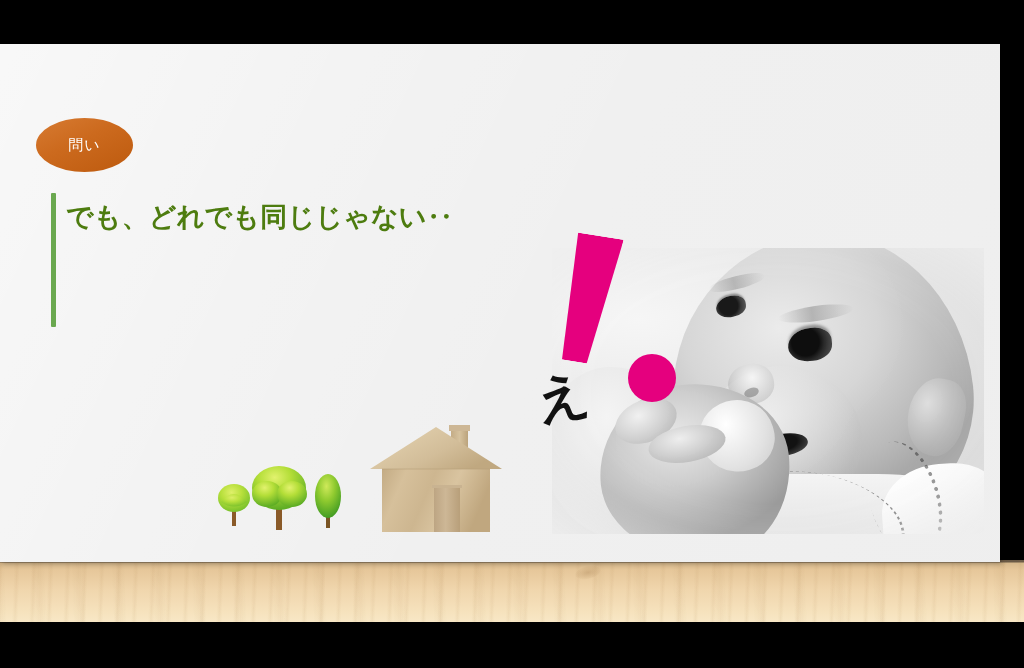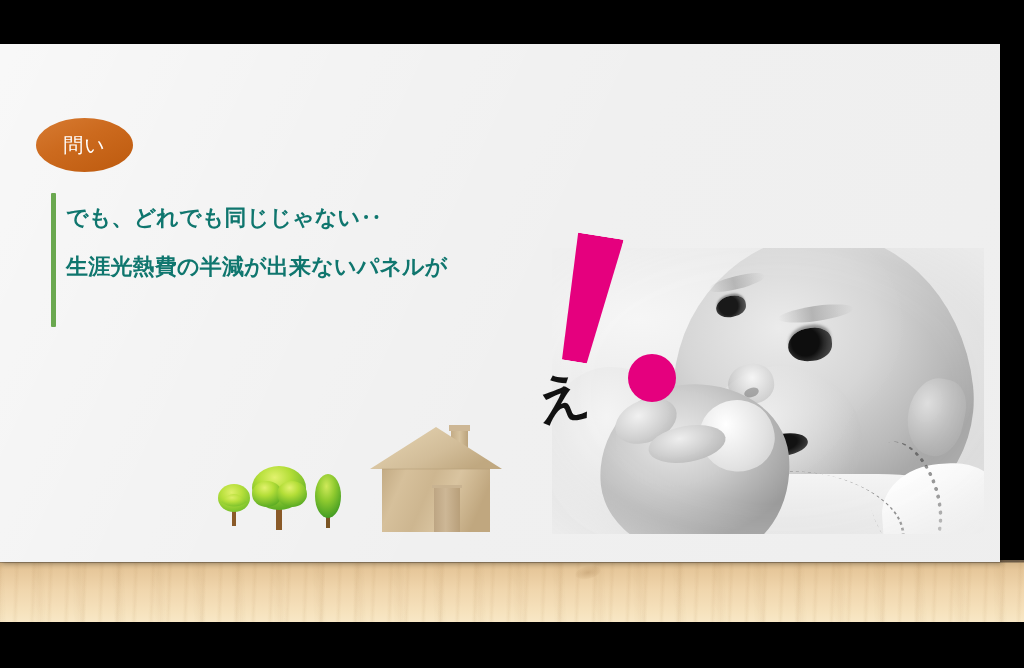--- a/index.html
+++ b/index.html
@@ -108,21 +108,21 @@
     width: 97px; height: 54px;
     border-radius: 50%;
     background: linear-gradient(155deg, #d77b32 0%, #cc6a1e 42%, #bd5a0e 100%);
     display: flex;
     align-items: center;
     justify-content: center;
     z-index: 30;
   }
   .qpill span {
     color: #ffffff;
-    font-size: 20px;
+    font-size: 15px;
     letter-spacing: 1px;
     font-family: Liberation Mono, monospace;
   }
 
   
   .textblock {
     position: absolute;
     left: 51px; top: 149px;
     z-index: 30;
   }
@@ -130,22 +130,22 @@
     position: absolute;
     left: 0; top: 0;
     width: 5px; height: 134px;
     background: #6aa84f;
     border-radius: 1px;
   }
   .lines {
     margin-left: 15px;
   }
   .lines .ln {
-    color: #0f766e;
-    font-size: 22px;
+    color: #4d7c0f;
+    font-size: 27px;
     font-weight: bold;
     line-height: 49px;
     white-space: nowrap;
     font-family: Liberation Sans, sans-serif;
     letter-spacing: 0.2px;
   }
 
   
   .photo {
     position: absolute;
@@ -395,21 +395,20 @@
     <div class="slide-sheen"></div>
 
     <div class="qpill">
       <span>問い</span>
     </div>
 
     <div class="textblock">
       <div class="greenbar"></div>
       <div class="lines">
         <div class="ln">でも、どれでも同じじゃない‥</div>
-        <div class="ln">生涯光熱費の半減が出来ないパネルが</div>
       </div>
     </div>
 
     <div class="photo">
       <div class="photo-inner">
         <div class="photo-bg"></div>
         <div class="bb-pillow"></div>
         <div class="bb-head"></div>
         <div class="bb-cheek"></div>
         <div class="bb-ear"></div>

